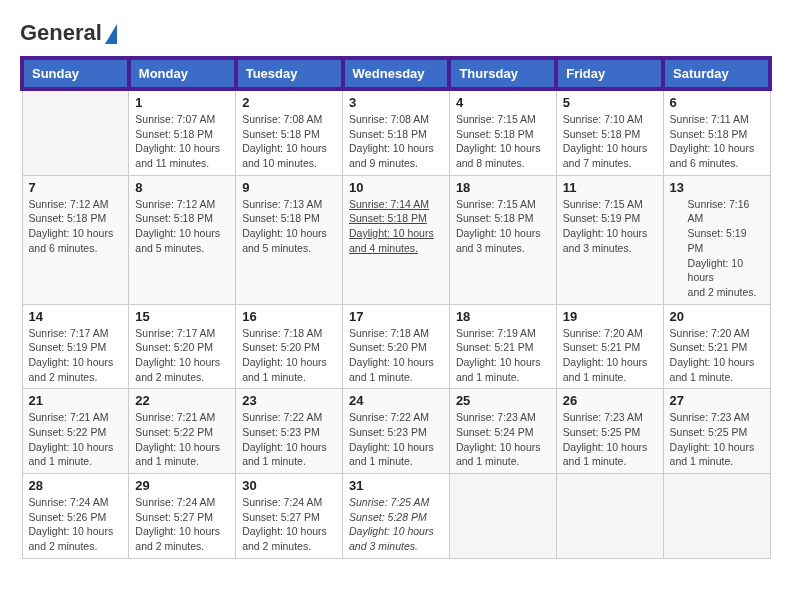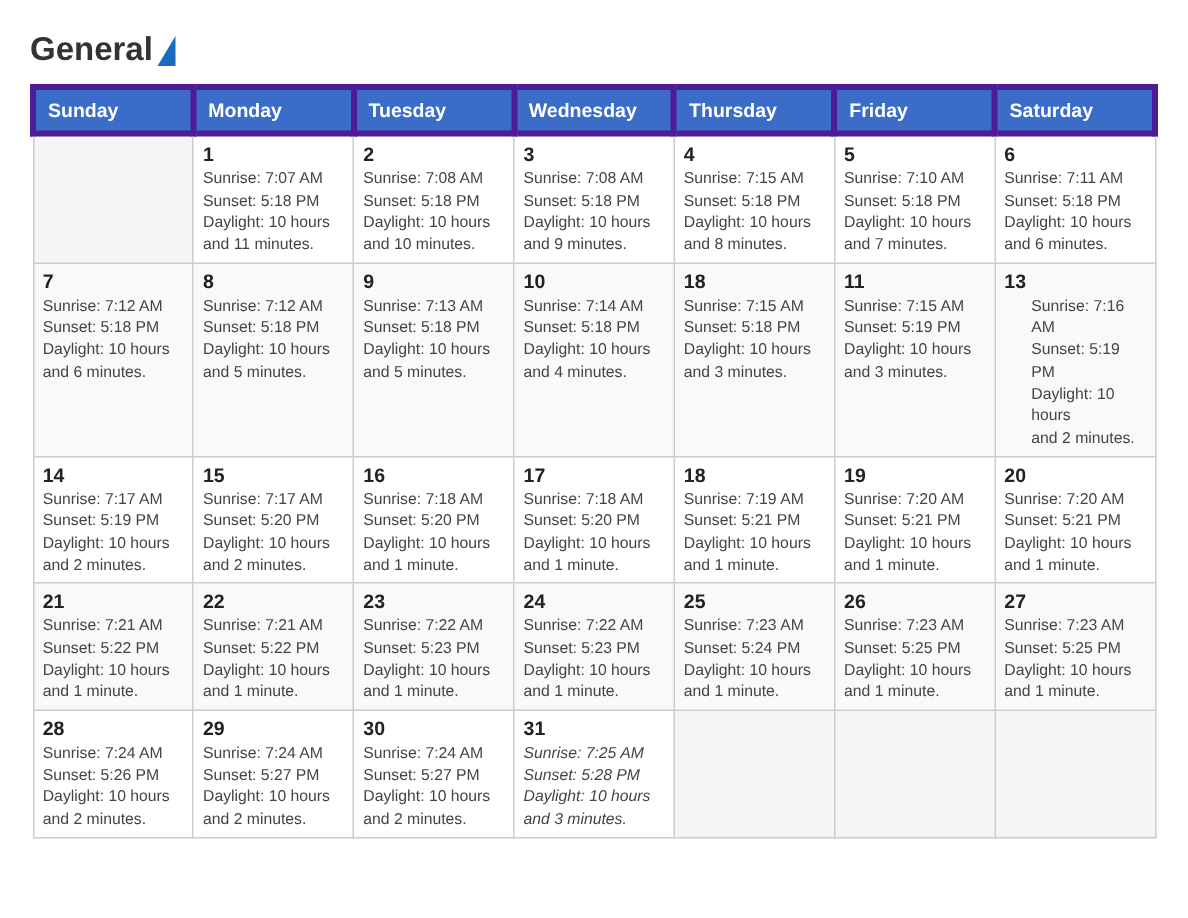--- a/index.html
+++ b/index.html
@@ -155,21 +155,21 @@
         </td>
         <td>
           <div class="day-num">9</div>
           <div class="day-info" style="white-space: pre-line;">Sunrise: 7:13 AM
 Sunset: 5:18 PM
 Daylight: 10 hours
 and 5 minutes.</div>
         </td>
         <td>
           <div class="day-num">10</div>
-          <div class="day-info" style="white-space: pre-line;">Sunrise: 7:14 AM
+          <div class="day-info" style="white-space: pre-line; text-decoration: underline;">Sunrise: 7:14 AM
 Sunset: 5:18 PM
 Daylight: 10 hours
 and 4 minutes.</div>
         </td>
         <td>
           <div class="day-num">18</div>
           <div class="day-info" style="white-space: pre-line;">Sunrise: 7:15 AM
 Sunset: 5:18 PM
 Daylight: 10 hours
 and 3 minutes.</div>

